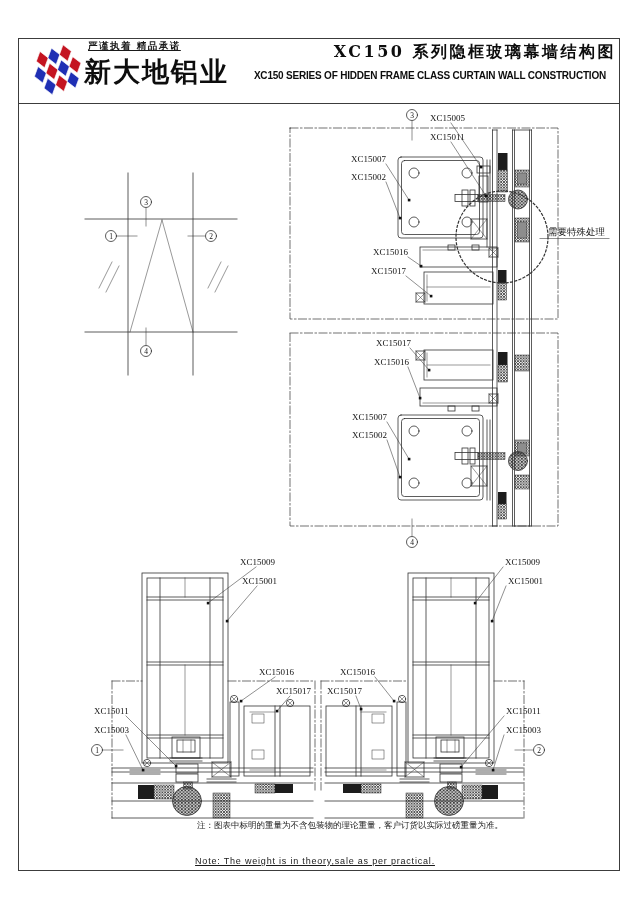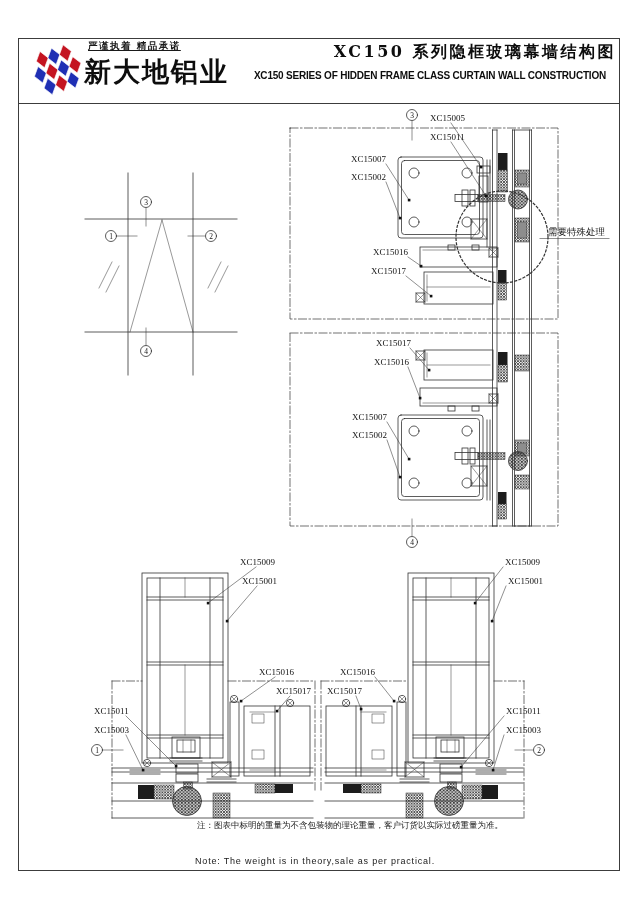--- a/index.html
+++ b/index.html
@@ -29,21 +29,21 @@
   .drawing .thin{stroke-width:0.5;}
   .drawing .dot{fill:#111;stroke:none;}
   .drawing text{stroke:none;}
   .cadtext{font:9px "Liberation Serif","DejaVu Serif",serif;fill:#111;}
   .cntext{font:9.5px "DejaVu Sans",sans-serif;fill:#111;}
   .mk{font:7.5px "Liberation Serif",serif;fill:#111;text-anchor:middle;}
   .mkc{fill:#fff;stroke:#333;stroke-width:0.9;}
   .footer-cn{position:absolute;left:160px;top:820px;width:380px;text-align:center;font-size:8.5px;
              font-family:"DejaVu Serif","Liberation Serif",serif;color:#1a1a1a;}
   .footer-en{position:absolute;left:160px;top:856px;width:310px;text-align:center;font-size:9px;
-             letter-spacing:0.8px;font-family:"Liberation Sans",sans-serif;color:#1a1a1a;}
+             letter-spacing:0.8px;font-family:"Liberation Sans",sans-serif;color:#1a1a1a;text-decoration:underline;}
 </style>
 </head>
 <body>
 
 <div class="frame"></div>
 <div class="hline"></div>
 
 <svg class="logo" viewBox="0 0 66 54">
   <defs>
     <path id="dia" d="M0,-8.5 L6.2,0 L0,8.5 L-6.2,0 Z" stroke="#fff" stroke-width="0.6"></path>

